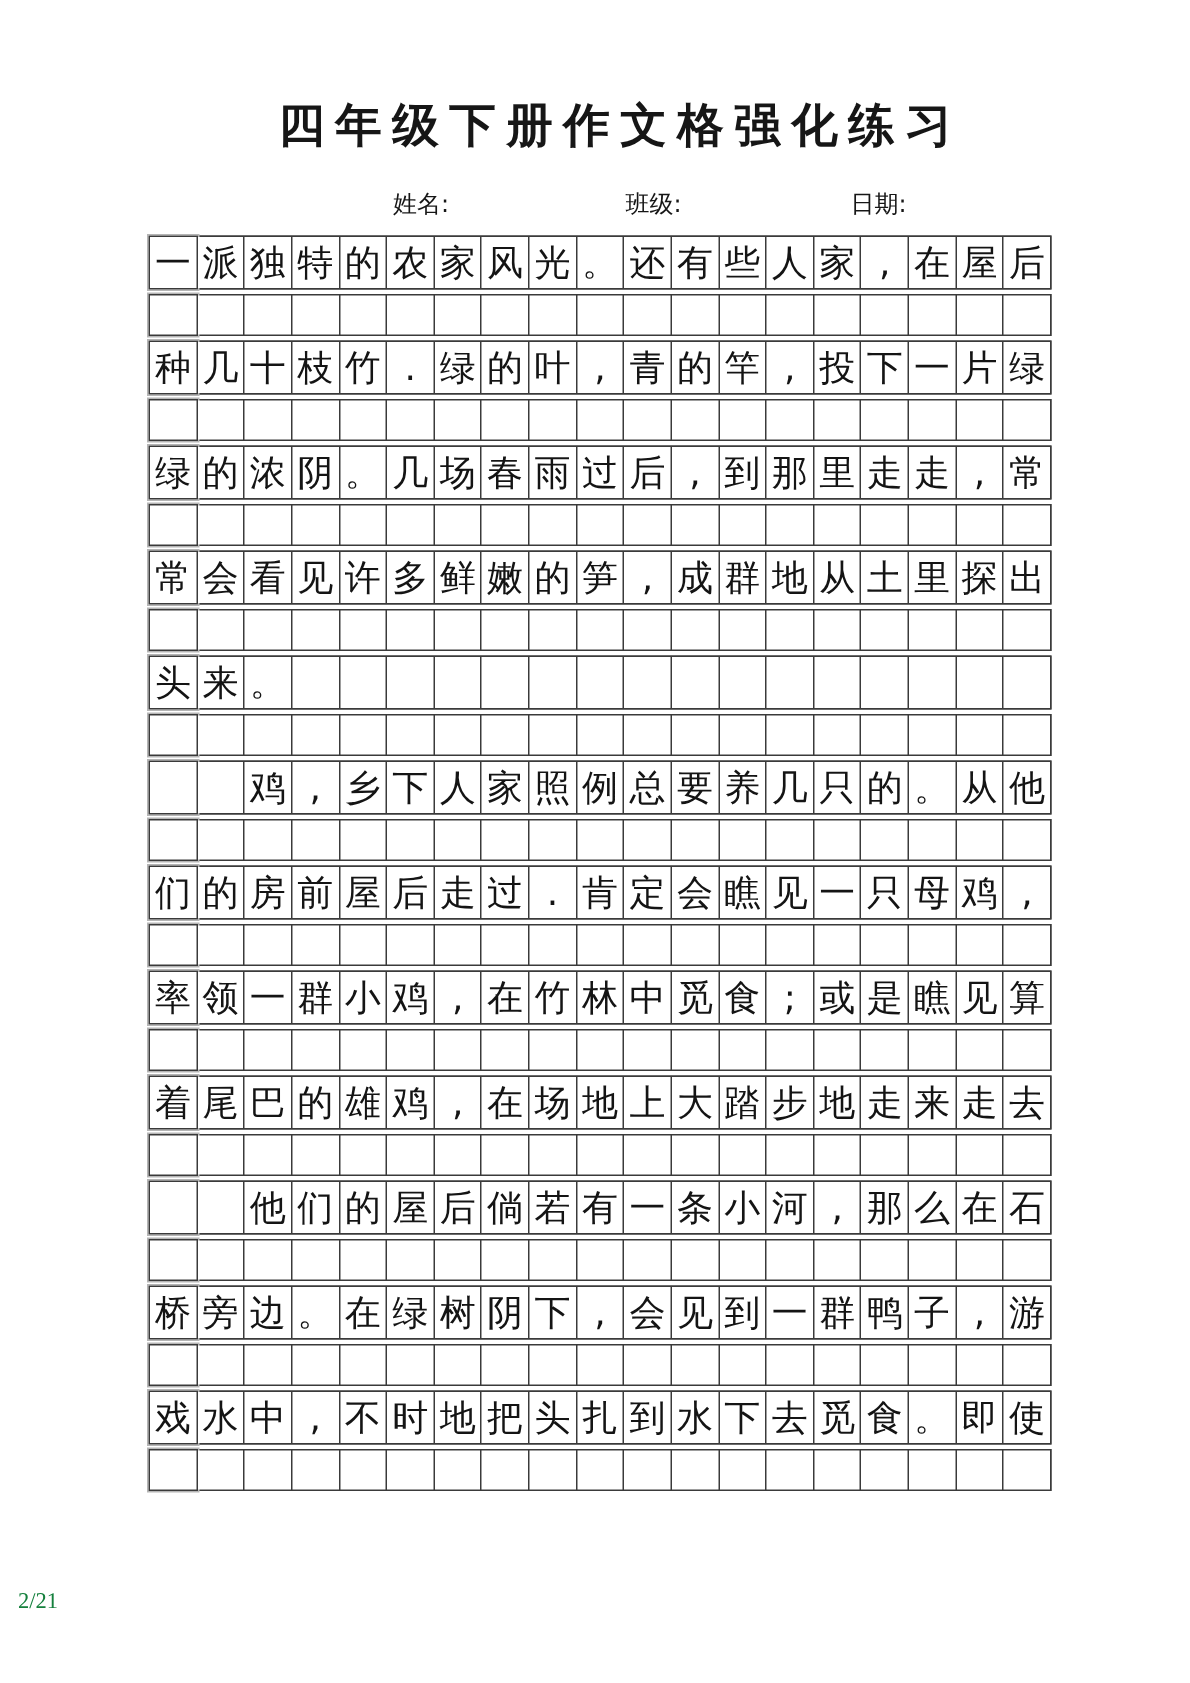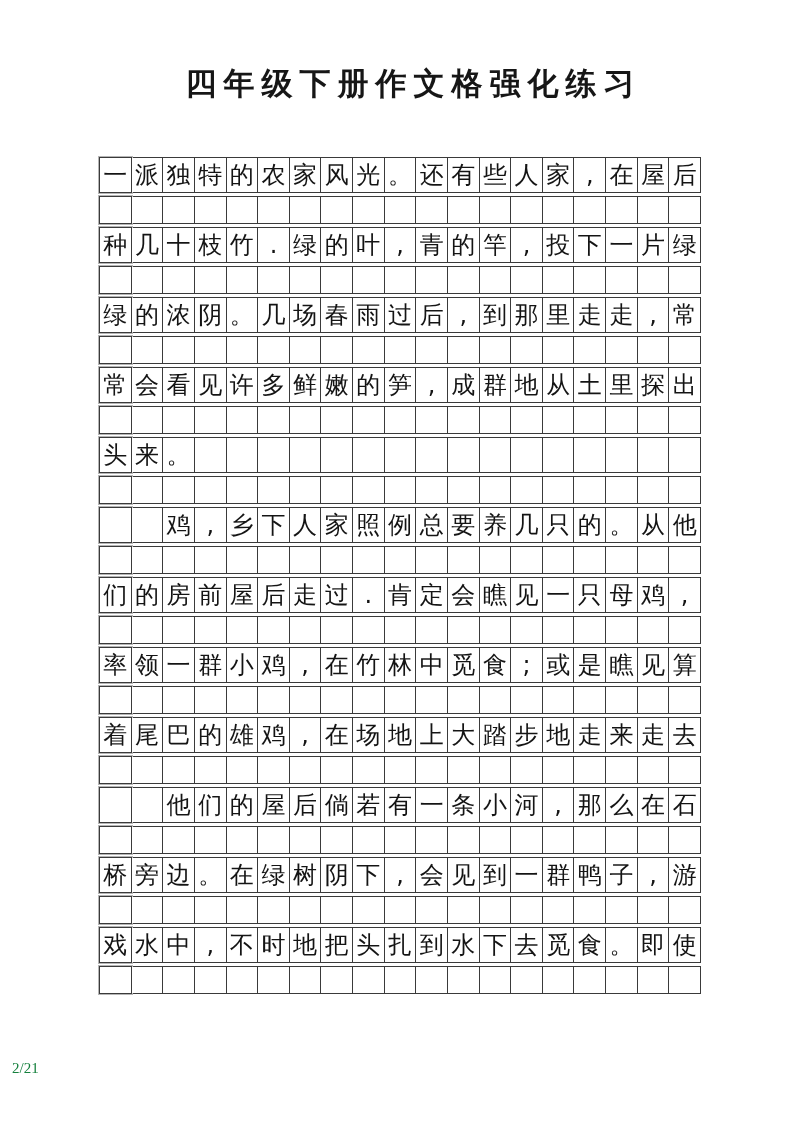--- a/index.html
+++ b/index.html
@@ -92,20 +92,25 @@
     padding-left: 12px;
   }
 </style>
 </head>
 <body>
 
 <div class="page">
 
   <h1 class="title">四年级下册作文格强化练习</h1>
 
+  <div class="header-row">
+    <span class="hf hf-name">姓名:</span>
+    <span class="hf hf-class">班级:</span>
+    <span class="hf hf-date">日期:</span>
+  </div>
 
   <div class="grid" id="grid">
       <div class="grid-row row-text">
         <div class="cell">一</div>
         <div class="cell">派</div>
         <div class="cell">独</div>
         <div class="cell">特</div>
         <div class="cell">的</div>
         <div class="cell">农</div>
         <div class="cell">家</div>

